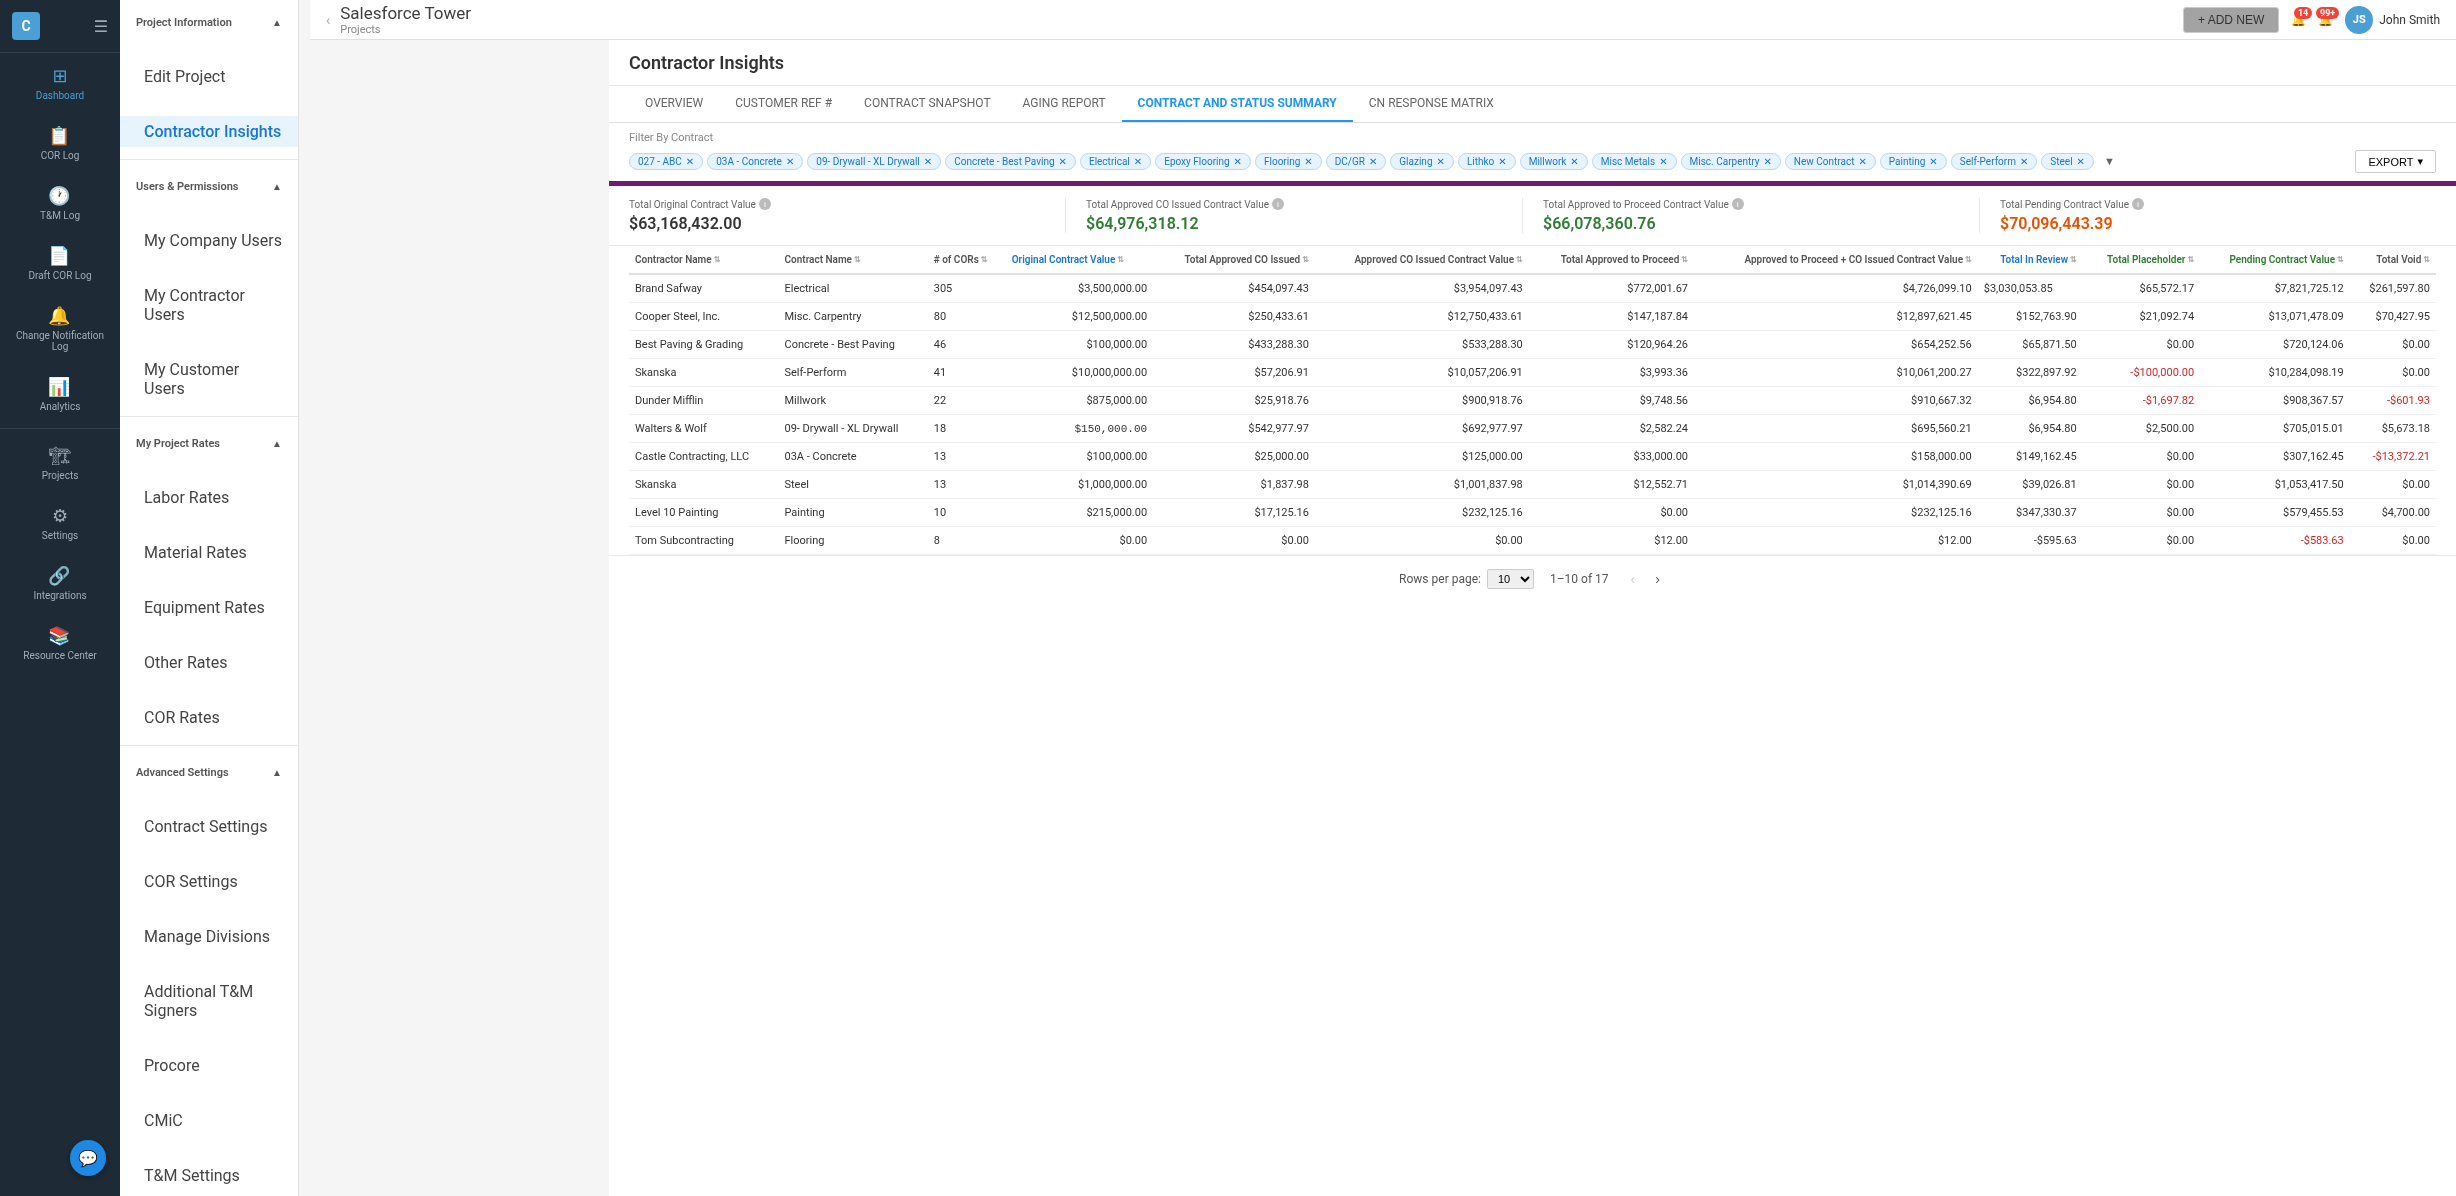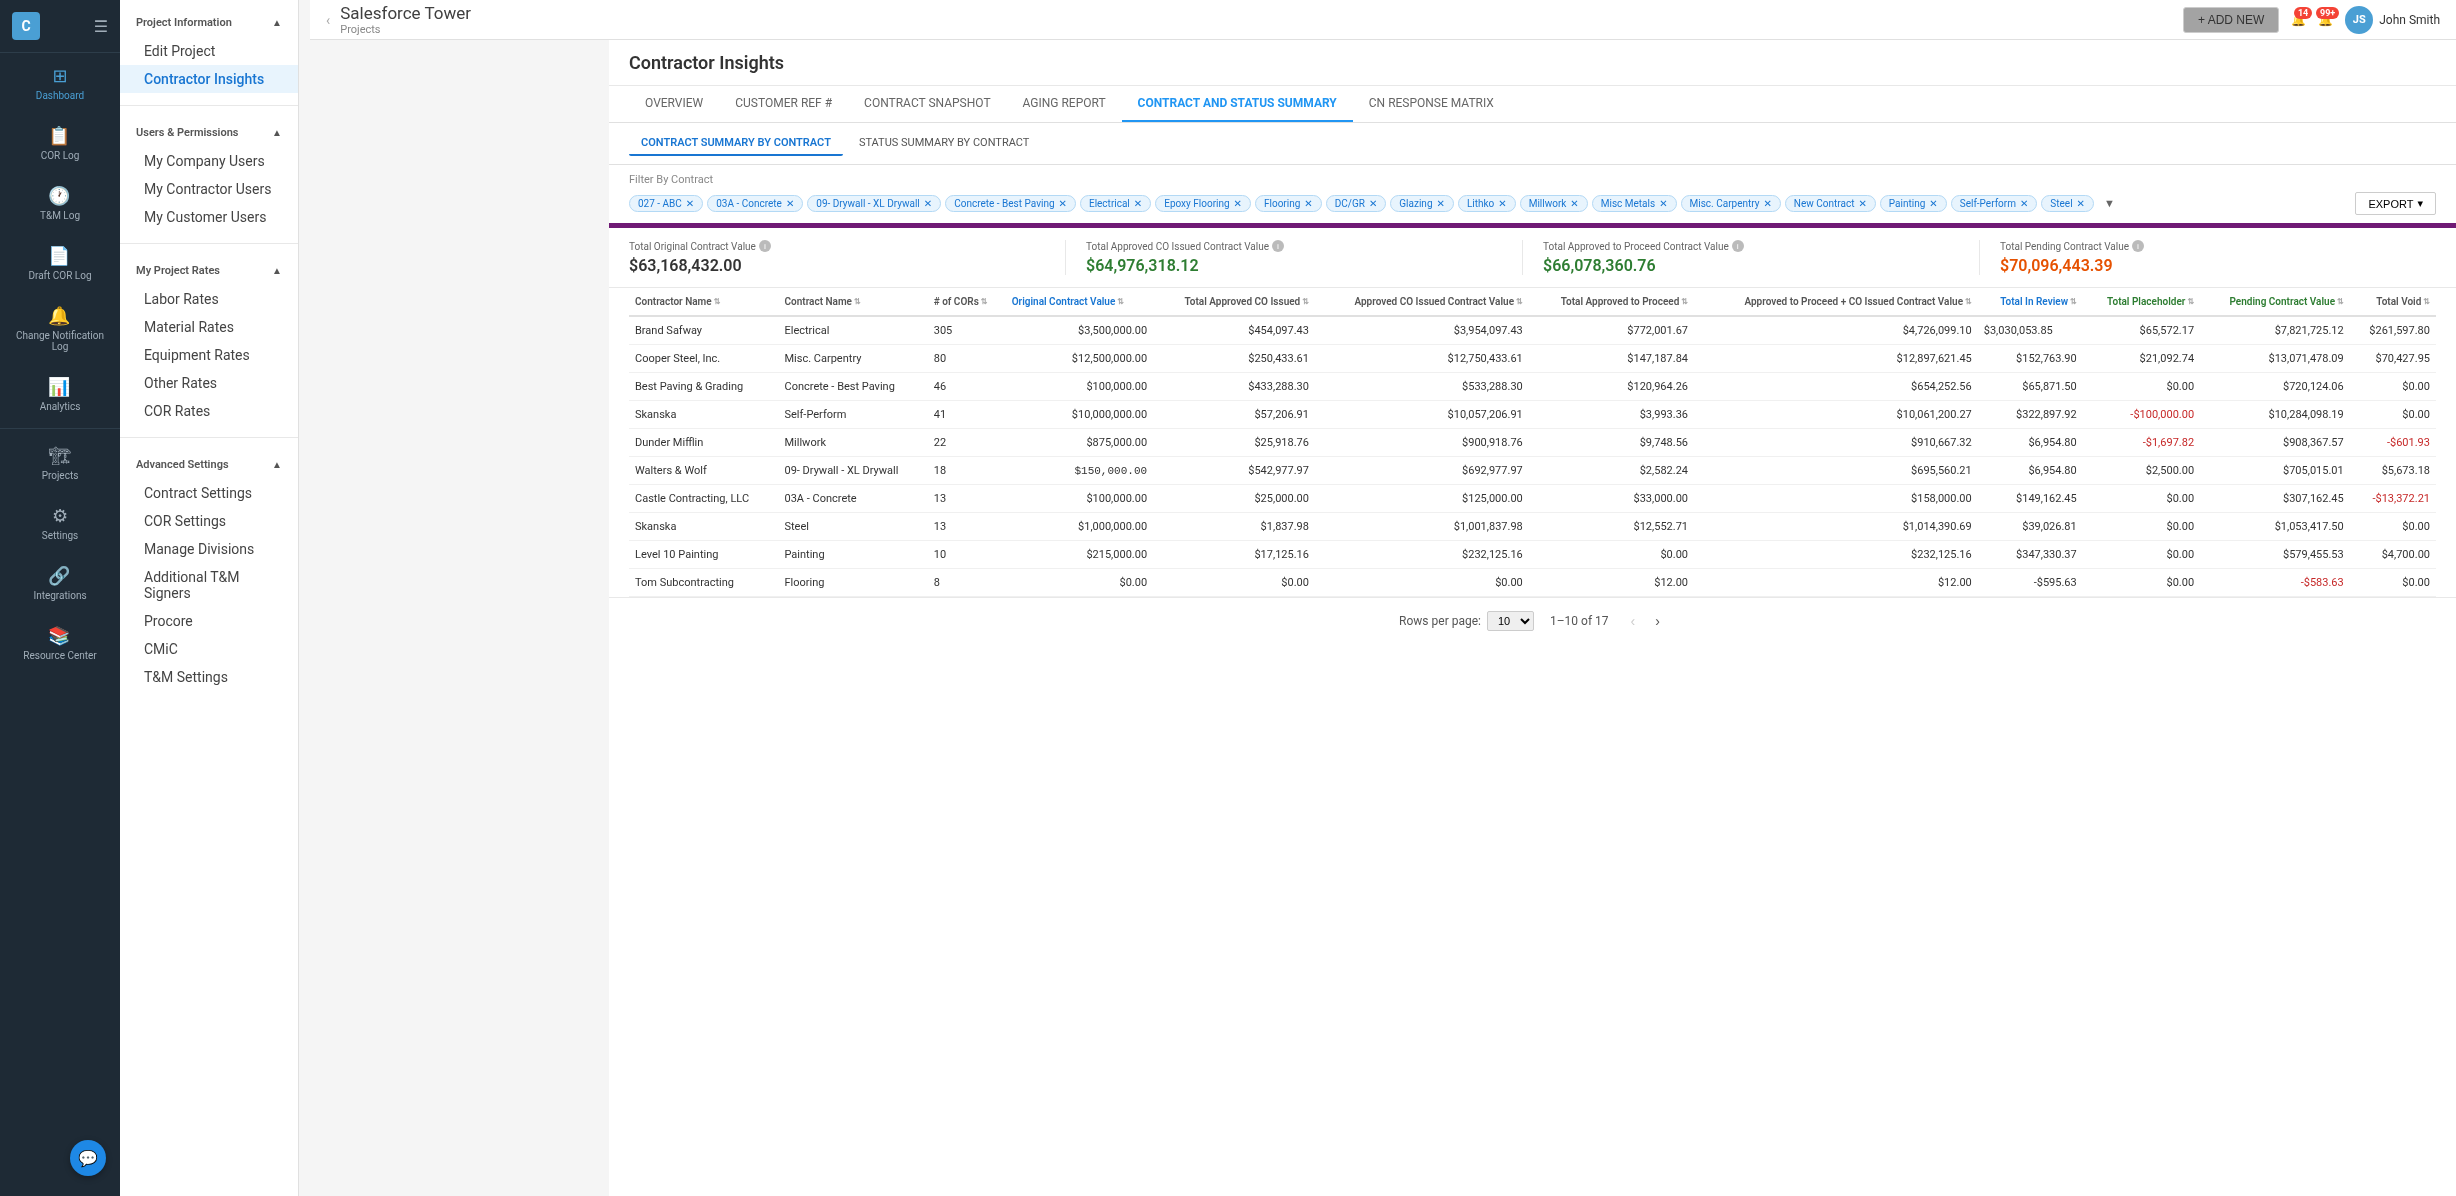--- a/index.html
+++ b/index.html
@@ -12,21 +12,21 @@
     .hamburger { cursor: pointer; color: #a0adb8; font-size: 16px; }
     .sidebar-item { display: flex; flex-direction: column; align-items: center; padding: 12px 8px; cursor: pointer; color: #a0adb8; font-size: 10px; text-align: center; gap: 4px; }
     .sidebar-item.active { color: #4a9fd4; }
     .sidebar-item-icon { font-size: 18px; }
     .sidebar-divider { height: 1px; background: #2d3d4a; margin: 4px 0; }
 
     
     .secondary-sidebar { width: 179px; background: #fff; border-right: 1px solid #e0e0e0; height: 100vh; overflow-y: auto; flex-shrink: 0; }
     .secondary-section { padding: 8px 0; }
     .secondary-section-header { display: flex; align-items: center; justify-content: space-between; padding: 8px 16px; font-size: 11px; font-weight: 600; color: #555; cursor: pointer; }
-    .secondary-item { padding: 6px 16px 6px 24px; font-size: 14px; color: #444; cursor: pointer; }
+    .secondary-item { padding: 6px 16px 6px 24px; font-size: 16px; color: #444; cursor: pointer; margin-top: 24px; }
     .secondary-item.active { background: #e8f4fd; color: #1976d2; font-weight: 500; }
     .secondary-divider { height: 1px; background: #e8e8e8; margin: 4px 0; }
     .caret { font-size: 10px; }
 
     
     .topbar { position: fixed; top: 0; left: 310px; right: 0; height: 40px; background: #fff; border-bottom: 1px solid #e0e0e0; display: flex; align-items: center; padding: 0 16px; z-index: 100; justify-content: space-between; }
     .topbar-title { font-size: 17px; font-weight: 400; color: #404040; }
     .topbar-subtitle { font-size: 11px; color: #888; }
     .topbar-right { display: flex; align-items: center; gap: 12px; }
     .add-new-btn { background: #a3a3a3; border: 1px solid #ccc; color: #333; padding: 5px 14px; border-radius: 3px; font-size: 12px; cursor: pointer; display: flex; align-items: center; gap: 4px; }
@@ -229,24 +229,20 @@
 
   <div class="tabs">
     <div class="tab">OVERVIEW</div>
     <div class="tab">CUSTOMER REF #</div>
     <div class="tab">CONTRACT SNAPSHOT</div>
     <div class="tab">AGING REPORT</div>
     <div class="tab active">CONTRACT AND STATUS SUMMARY</div>
     <div class="tab">CN RESPONSE MATRIX</div>
   </div>
 
-  <div class="sub-tabs">
-    <div class="sub-tab active">CONTRACT SUMMARY BY CONTRACT</div>
-    <div class="sub-tab">STATUS SUMMARY BY CONTRACT</div>
-  </div>
 
   <div class="filter-area">
     <div class="filter-label">Filter By Contract</div>
     <div class="filter-chips">
       <div class="chip">
         <span>027 - ABC</span>
         <span class="chip-close">✕</span>
       </div>
       <div class="chip">
         <span>03A - Concrete</span>

